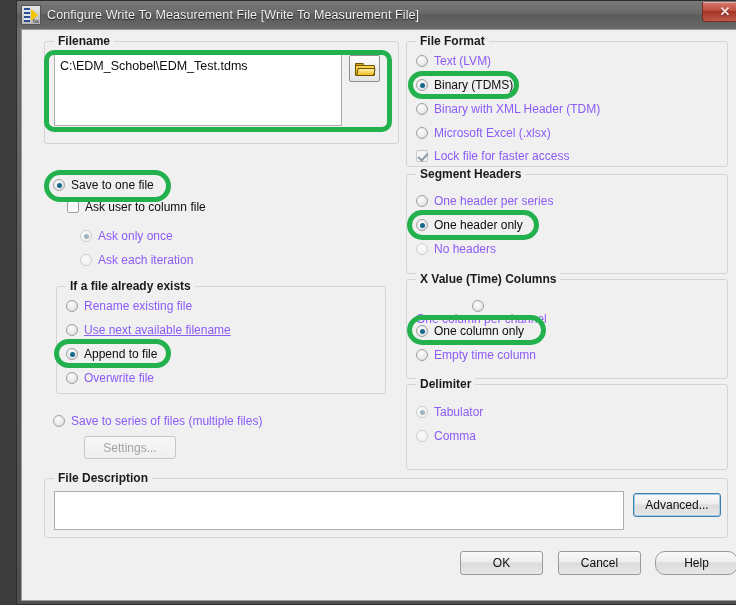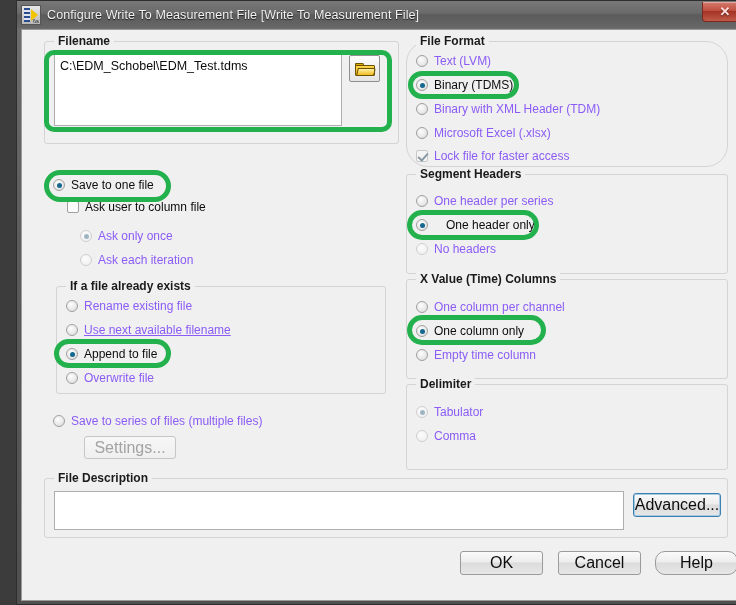--- a/index.html
+++ b/index.html
@@ -114,21 +114,21 @@
     position: absolute; background: #ffffff;
     border: 1px solid #aeaeae;
     font-size: 12.5px; color: #0c0c0c;
     padding: 4px 5px; overflow: hidden;
   }
 
   .btn {
     position: absolute;
     background: linear-gradient(to bottom, #fafafa 0%, #ededed 45%, #dcdcdc 50%, #e7e7e7 100%);
     border: 1px solid #9b9b9b; border-radius: 3px;
-    font-size: 16px; color: #0d0d0d;
+    font-size: 12px; color: #0d0d0d;
     display: flex; align-items: center; justify-content: center;
     font-family: "Liberation Sans", sans-serif;
   }
   .btn.dis { color: #a3a3a3; border-color: #c6c6c6;
     background: linear-gradient(to bottom,#f7f7f7,#efefef); }
   .btn.focus { border: 1px solid #3c7fb1; box-shadow: 0 0 0 1px #a8cbe4 inset; }
 
   
   #browse-btn {
     position: absolute;
@@ -226,21 +226,21 @@
       <span>Overwrite file</span>
     </div>
 
     <div class="radio-row dis" style="left:31px; top:384px;">
       <span class="radio"></span>
       <span>Save to series of files (multiple files)</span>
     </div>
 
     <div class="btn dis" style="left:62px; top:406px; width:92px; height:23px;">Settings...</div>
 
-    <div class="group" style="left:384px; top:11px; width:322px; height:126px;border-radius:22px;">
+    <div class="group" style="left:384px; top:11px; width:322px; height:126px;">
       <div class="legend">File Format</div>
     </div>
 
     <div class="radio-row dis" style="left:394px; top:24px;">
       <span class="radio"></span>
       <span>Text (LVM)</span>
     </div>
     <div class="radio-row" style="left:394px; top:48px;">
       <span class="radio on"></span>
       <span>Binary (TDMS)</span>
@@ -258,33 +258,33 @@
       <span>Lock file for faster access</span>
     </div>
 
     <div class="group" style="left:384px; top:144px; width:322px; height:100px;">
       <div class="legend">Segment Headers</div>
     </div>
     <div class="radio-row dis" style="left:394px; top:164px;">
       <span class="radio"></span>
       <span>One header per series</span>
     </div>
-    <div class="radio-row" style="left:394px; top:188px;gap:12px;">
+    <div class="radio-row" style="left:394px; top:188px;">
       <span class="radio on"></span>
       <span>One header only</span>
     </div>
     <div class="radio-row dis" style="left:394px; top:212px;">
       <span class="radio dis"></span>
       <span>No headers</span>
     </div>
 
     <div class="group" style="left:384px; top:249px; width:322px; height:100px;">
       <div class="legend">X Value (Time) Columns</div>
     </div>
-    <div class="radio-row dis" style="left:394px; top:270px;">
+    <div class="radio-row dis" style="left:394px; top:270px;flex-direction:column;">
       <span class="radio"></span>
       <span>One column per channel</span>
     </div>
     <div class="radio-row" style="left:394px; top:294px;">
       <span class="radio on"></span>
       <span>One column only</span>
     </div>
     <div class="radio-row dis" style="left:394px; top:318px;">
       <span class="radio"></span>
       <span>Empty time column</span>

